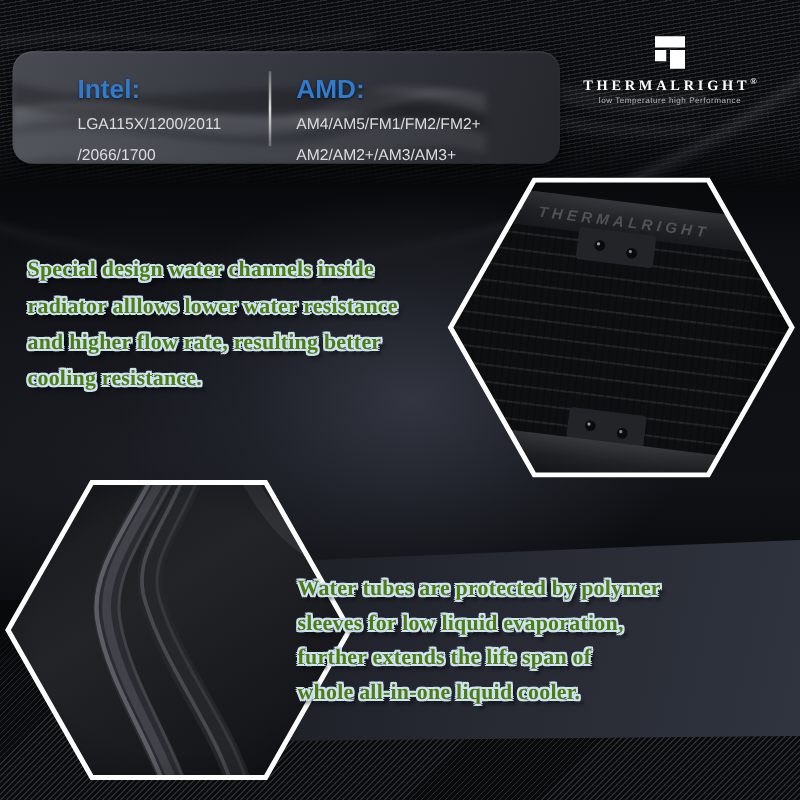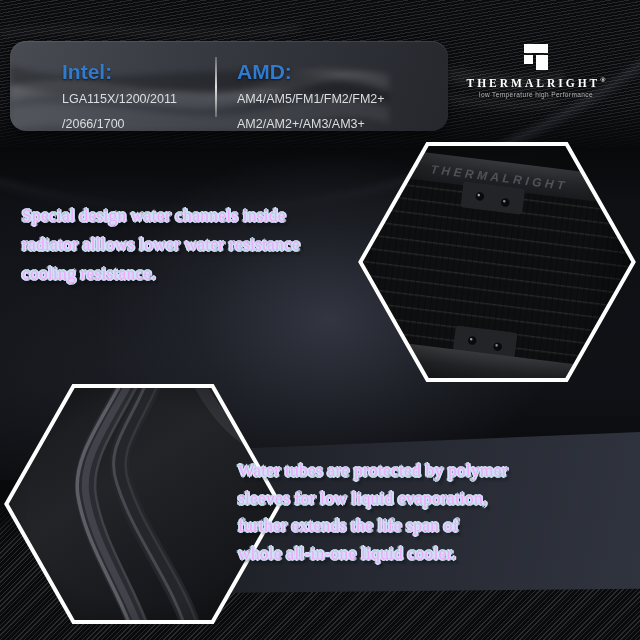--- a/index.html
+++ b/index.html
@@ -40,34 +40,34 @@
   .banner-col{position:absolute;top:18px;}
   .col-intel{left:52px;} .col-amd{left:227px;}
   .cpu-label{font-weight:bold;font-size:21px;line-height:25px;color:#2f7bd0;
     text-shadow:0 1px 2px rgba(0,0,0,.6);}
   .socket-line{font-size:12.5px;line-height:19px;color:#dcdde0;margin-top:6px;}
   .col-intel .socket-line:first-of-type, .col-amd .socket-line:first-of-type{margin-top:6px;}
   .banner-divider{position:absolute;left:205px;top:16px;width:1.5px;height:60px;
     background:linear-gradient(180deg,rgba(255,255,255,.25),rgba(255,255,255,.85),rgba(255,255,255,.25));}
 
   
-  .brand{position:absolute;left:456px;top:44px;width:160px;text-align:center;color:#fff;}
+  .brand{position:absolute;left:456px;top:29px;width:160px;text-align:center;color:#fff;}
   .brand-icon{position:relative;width:24px;height:26px;margin:0 auto;}
   .brand-icon .bi{position:absolute;background:#fff;}
   .bi-bar{left:0;top:0;width:24px;height:9px;}
   .bi-sq-l{left:0;top:11px;width:9px;height:9px;}
   .bi-sq-r{left:12px;top:11px;width:12px;height:15px;}
   .brand-word{margin-top:6px;font-family:"Liberation Serif",serif;font-weight:bold;
     font-size:11.5px;letter-spacing:3px;white-space:nowrap;}
   .brand-reg{font-size:7px;vertical-align:super;letter-spacing:0;}
   .brand-tag{margin-top:2px;font-size:6.5px;line-height:8px;color:#b2b4b8;letter-spacing:.4px;}
 
   
-  .feature{position:absolute;font-family:"Liberation Serif",serif;font-weight:normal;
-    color:#f0abfc;letter-spacing:.2px;
+  .feature{position:absolute;font-family:"Liberation Serif",serif;font-weight:bold;
+    color:#4d7c0f;letter-spacing:.2px;
     text-shadow:
       -1.4px -1.4px 0 #cfe2f6, 1.4px -1.4px 0 #cfe2f6,
       -1.4px  1.4px 0 #cfe2f6, 1.4px  1.4px 0 #cfe2f6,
        0 -1.6px 0 #cfe2f6, 0 1.6px 0 #cfe2f6,
       -1.6px 0 0 #cfe2f6, 1.6px 0 0 #cfe2f6,
        3px 4px 3px rgba(0,0,0,.65);}
   .feature-left{left:22px;top:201px;width:360px;font-size:17.5px;line-height:29px;text-align:left;}
   .feature-right{right:22px;top:457px;width:380px;font-size:17.5px;line-height:27.5px;text-align:left;}
 
   
@@ -201,20 +201,21 @@
         <path d="M139,-10 C113,42 86,74 92,112 C100,160 133,206 147,252" stroke="rgba(140,145,153,.22)" stroke-width="2.5" fill="none"></path>
       </g>
       <rect width="278" height="240" fill="url(#hexshade2)"></rect>
     </g>
     <polygon points="69.5,2 208.5,2 275.6,120 208.5,238 69.5,238 2.4,120" fill="none" stroke="#ffffff" stroke-width="4"></polygon>
   </svg>
 
   <div class="feature feature-left">
     <div>Special design water channels inside</div>
     <div>radiator alllows lower water resistance</div>
+    <div>and higher flow rate, resulting better</div>
     <div>cooling resistance.</div>
   </div>
   <div class="feature feature-right">
     <div>Water tubes are protected by polymer</div>
     <div>sleeves for low liquid evaporation,</div>
     <div>further extends the life span of</div>
     <div>whole all-in-one liquid cooler.</div>
   </div>
 
 </div>

